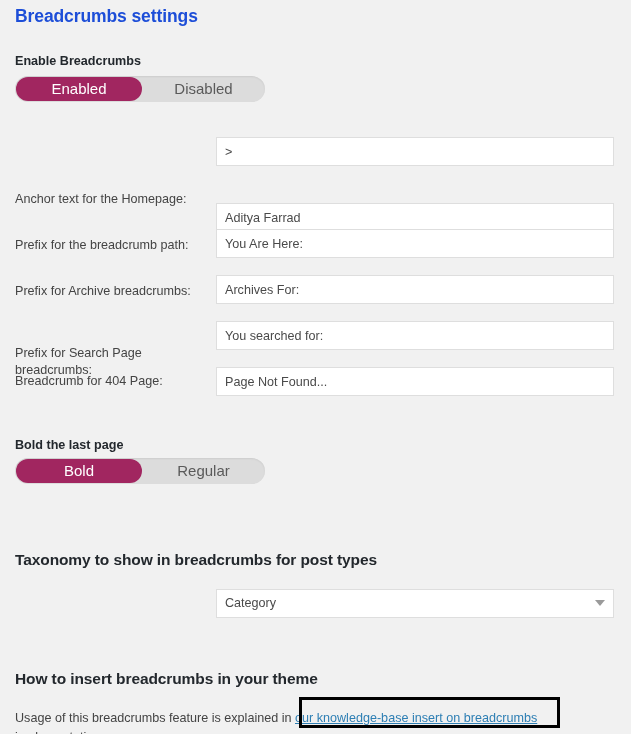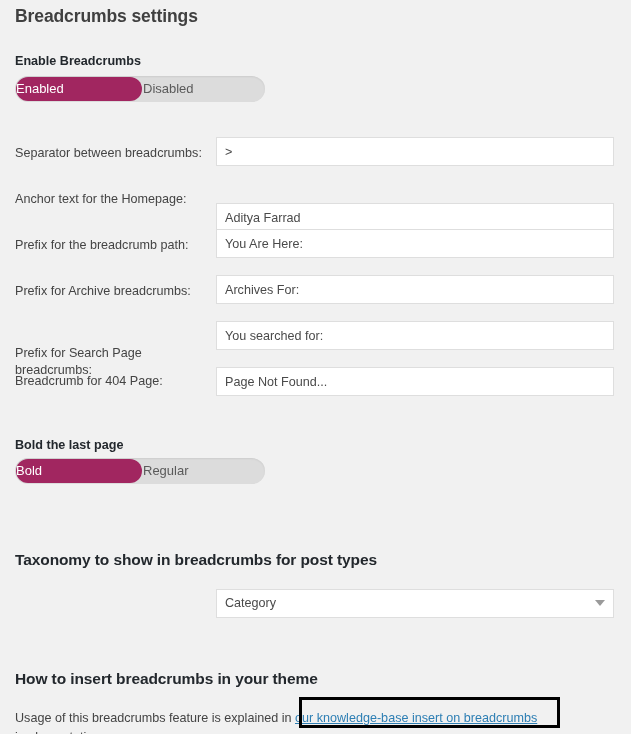--- a/index.html
+++ b/index.html
@@ -25,21 +25,21 @@
     box-sizing: border-box;
   }
 
   
   .page-title {
     position: absolute;
     left: 15px;
     top: 4px;
     font-size: 17.5px;
     font-weight: 600;
-    color: #404040;
+    color: #1d4ed8;
     letter-spacing: -0.1px;
     line-height: 24px;
   }
 
   .section-heading {
     position: absolute;
     left: 15px;
     font-size: 15.5px;
     font-weight: 600;
     color: #23282d;
@@ -72,21 +72,22 @@
     box-shadow: inset 0 1px 2px rgba(0,0,0,0.07);
   }
   .toggle.enable { top: 76px; }
   .toggle.bold   { top: 458px; }
 
   .toggle .seg {
     position: absolute;
     top: 0;
     height: 26px;
     line-height: 26px;
-    font-size: 13px;
+    text-align: center;
+    font-size: 15px;
     box-sizing: border-box;
     cursor: pointer;
     user-select: none;
   }
   .toggle .seg.on {
     left: 1px;
     width: 126px;
     height: 24px;
     top: 1px;
     line-height: 24px;
@@ -203,21 +204,20 @@
 <div class="page">
 
   <div class="page-title">Breadcrumbs settings</div>
 
   <div class="group-label enable">Enable Breadcrumbs</div>
   <div class="toggle enable">
     <div class="seg on">Enabled</div>
     <div class="seg off">Disabled</div>
   </div>
 
-  <div class="field-label" style="top:145px;">Separator between breadcrumbs:</div>
   <input class="field-input" style="top: 137px;" value="&gt;">
 
   <div class="field-label" style="top:191px;">Anchor text for the Homepage:</div>
   <input class="field-input" style="top: 183px; margin-top: 20px;" value="Aditya Farrad">
 
   <div class="field-label" style="top:237px;">Prefix for the breadcrumb path:</div>
   <input class="field-input" style="top: 229px;" value="You Are Here:">
 
   <div class="field-label" style="top:283px;">Prefix for Archive breadcrumbs:</div>
   <input class="field-input" style="top: 275px;" value="Archives For:">

